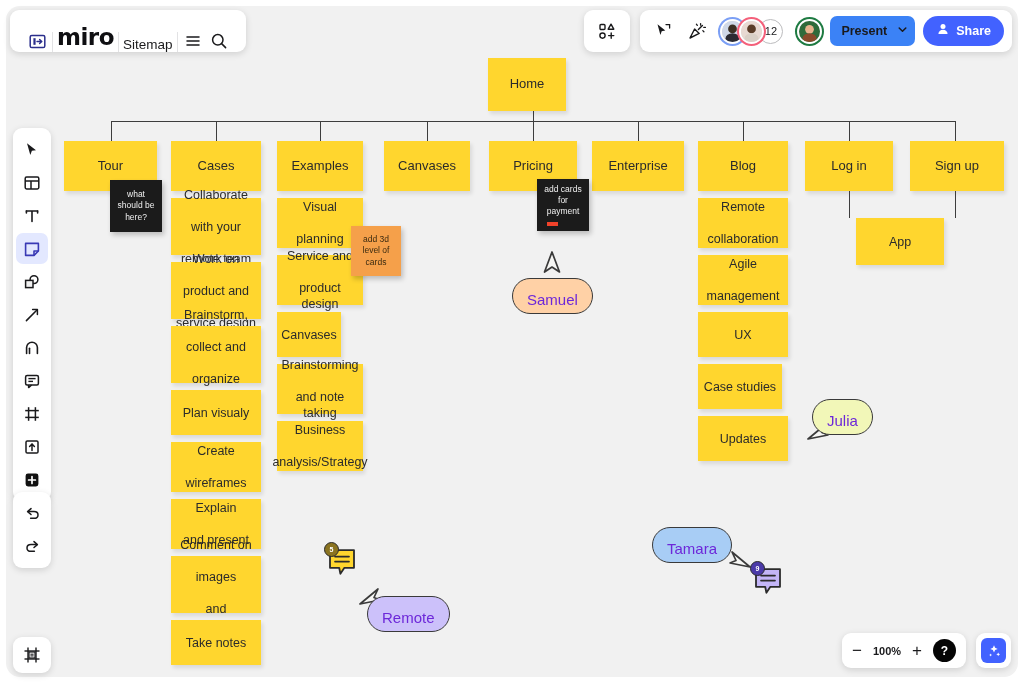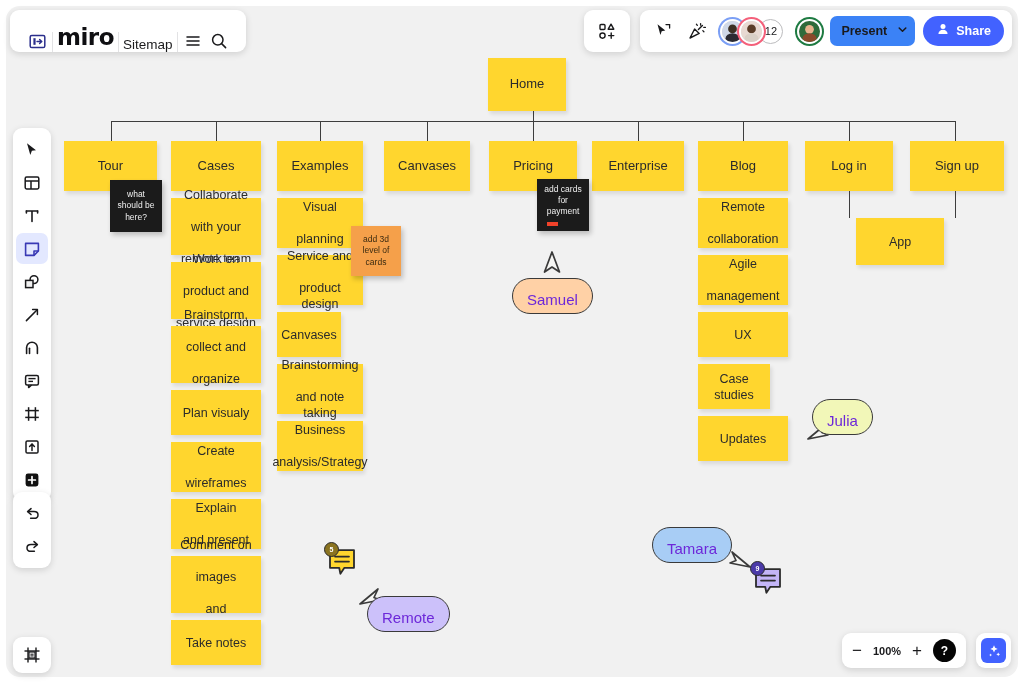--- a/index.html
+++ b/index.html
@@ -398,21 +398,21 @@
           <span>collaboration</span>
         </div>
         <div class="node" style="left: 692px; top: 249px; width: 90px; height: 50px; background: rgb(255, 214, 46); flex-direction: column;">
           <span>Agile</span>
           <br>
           <span>management</span>
         </div>
         <div class="node" style="left: 692px; top: 306px; width: 90px; height: 45px; background: rgb(255, 214, 46); flex-direction: column;">
           <span>UX</span>
         </div>
-        <div class="node" style="left: 692px; top: 358px; width: 72px; height: 45px; background: rgb(255, 214, 46); flex-direction: column;">
+        <div class="node" style="left: 692px; top: 358px; width: 84px; height: 45px; background: rgb(255, 214, 46); flex-direction: column;">
           <span>Case studies</span>
         </div>
         <div class="node" style="left: 692px; top: 410px; width: 90px; height: 45px; background: rgb(255, 214, 46); flex-direction: column;">
           <span>Updates</span>
         </div>
         <div class="line-v" style="left: 843px; top: 115px; height: 20px; background: rgb(61, 61, 61);"></div>
         <div class="node top" style="left: 799px; top: 135px; width: 88px; height: 50px; background: rgb(255, 214, 46); flex-direction: column;">
           <span>Log in</span>
         </div>
         <div class="line-v" style="left: 949px; top: 115px; height: 20px; background: rgb(61, 61, 61);"></div>

